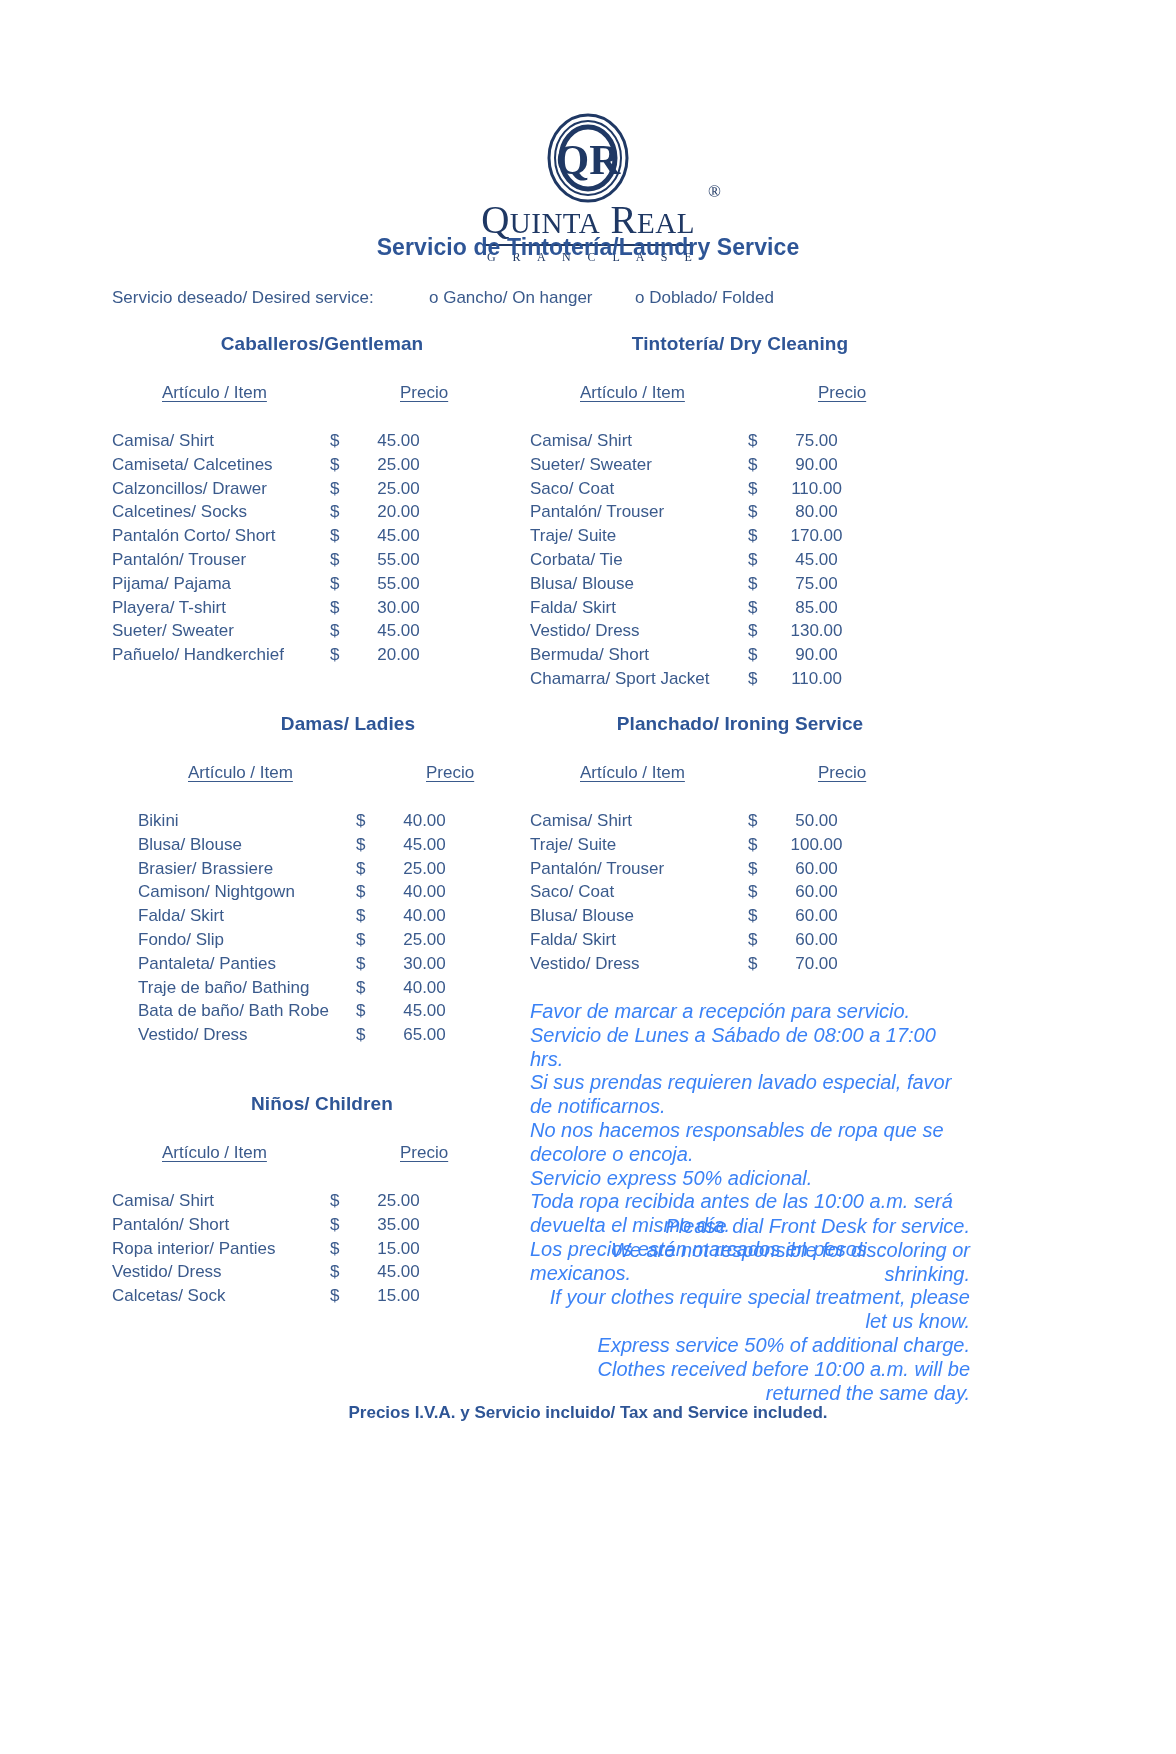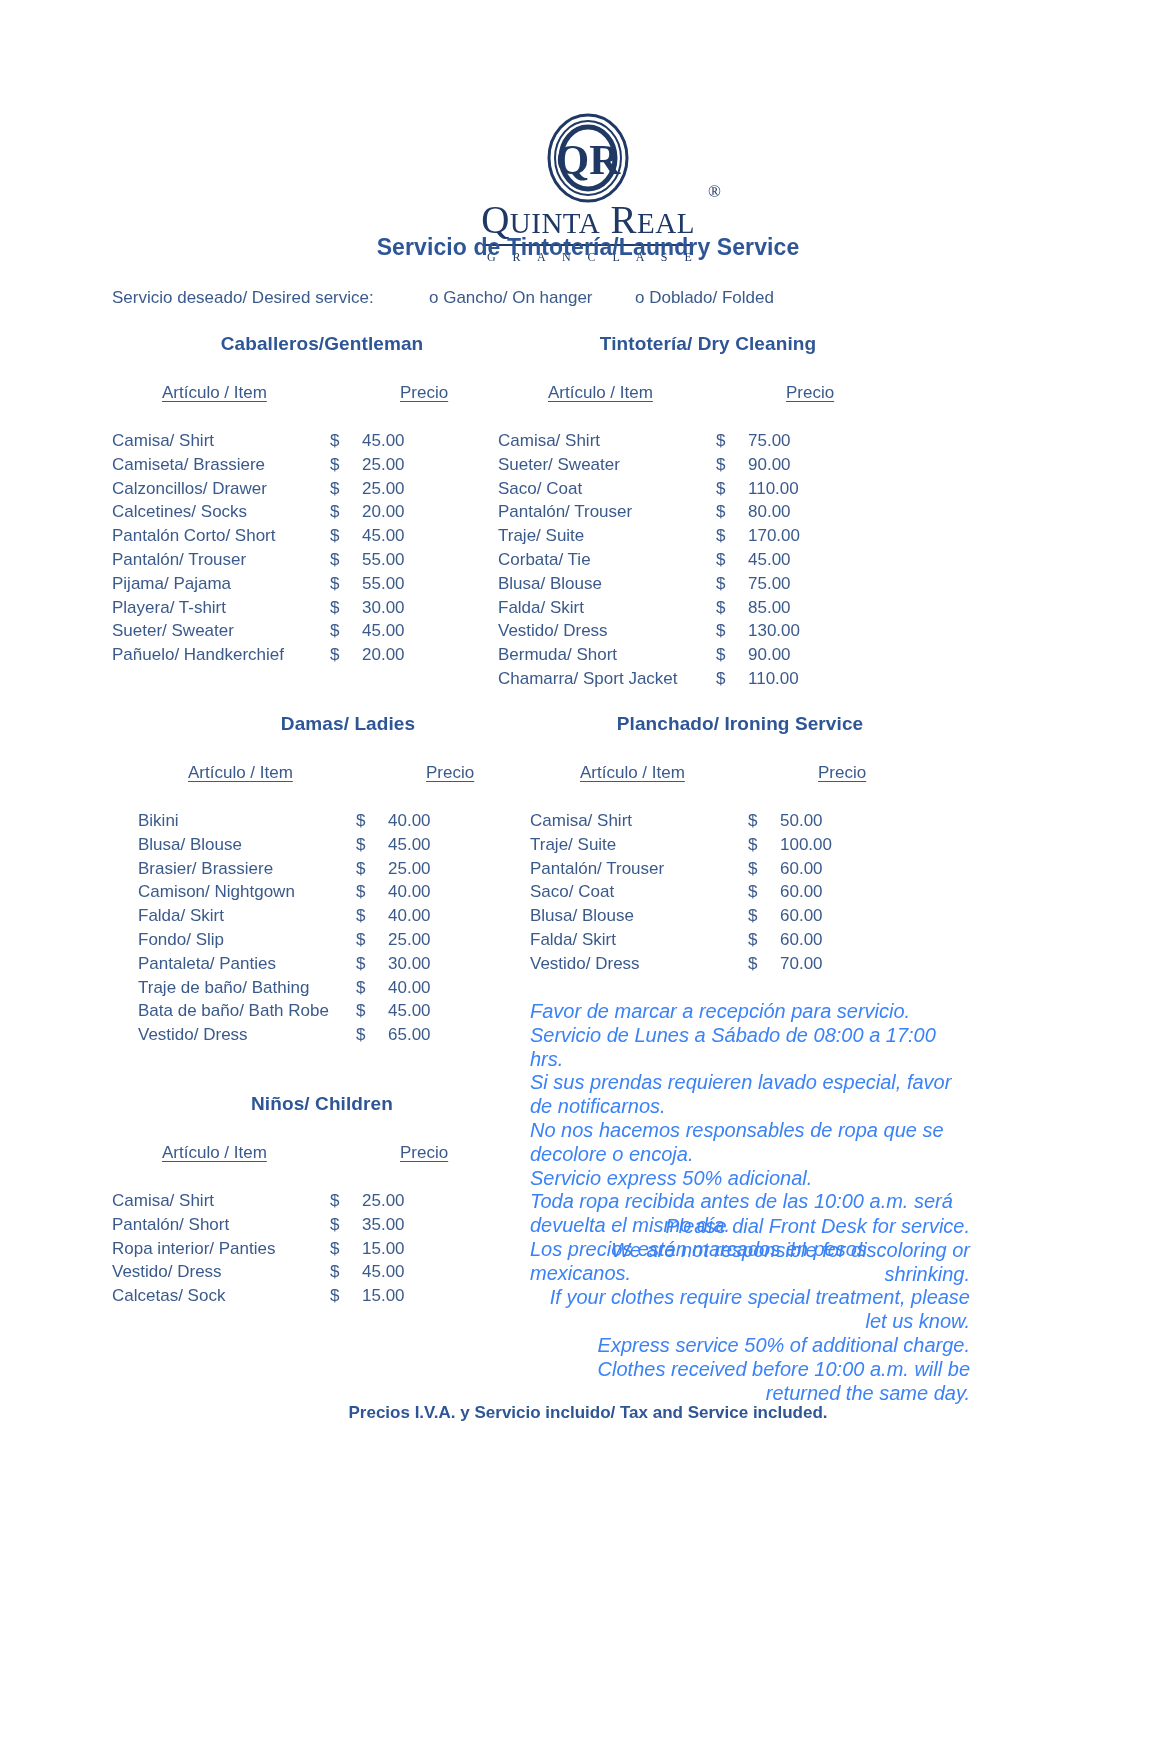--- a/index.html
+++ b/index.html
@@ -135,25 +135,25 @@
   .rows { margin-top: 22px; }
   .row {
     position: relative;
     height: 23.8px;
     font-size: 17px;
     color: #3a5a8c;
     white-space: nowrap;
   }
   .row .name { position: absolute; left: 0; top: 0; }
   .row .cur  { position: absolute; left: 218px; top: 0; }
-  .row .amt  { position: absolute; left: 250px; top: 0; width: 73px; text-align: left; }
+  .row .amt  { position: absolute; left: 250px; top: 0; width: 73px; text-align: center; }
 
   
   #sec-gentleman { top: 333px; left: 112px; }
-  #sec-drycleaning { top: 333px; left: 498px; }
+  #sec-drycleaning { top: 333px; left: 530px; }
   #sec-ladies    { top: 713px; left: 112px; margin-left: 26px; }
   #sec-ironing   { top: 713px; left: 530px; }
   #sec-children  { top: 1093px; left: 112px; }
 
   
   .notes {
     position: absolute;
     left: 530px;
     width: 440px;
     font-size: 20px;
@@ -215,21 +215,21 @@
       <span class="col-head item">Artículo / Item</span>
       <span class="col-head price">Precio</span>
     </div>
     <div class="rows">
         <div class="row">
           <span class="name">Camisa/ Shirt</span>
           <span class="cur">$</span>
           <span class="amt">45.00</span>
         </div>
         <div class="row">
-          <span class="name">Camiseta/ Brassiere</span>
+          <span class="name">Camiseta/ Calcetines</span>
           <span class="cur">$</span>
           <span class="amt">25.00</span>
         </div>
         <div class="row">
           <span class="name">Calzoncillos/ Drawer</span>
           <span class="cur">$</span>
           <span class="amt">25.00</span>
         </div>
         <div class="row">
           <span class="name">Calcetines/ Socks</span>

